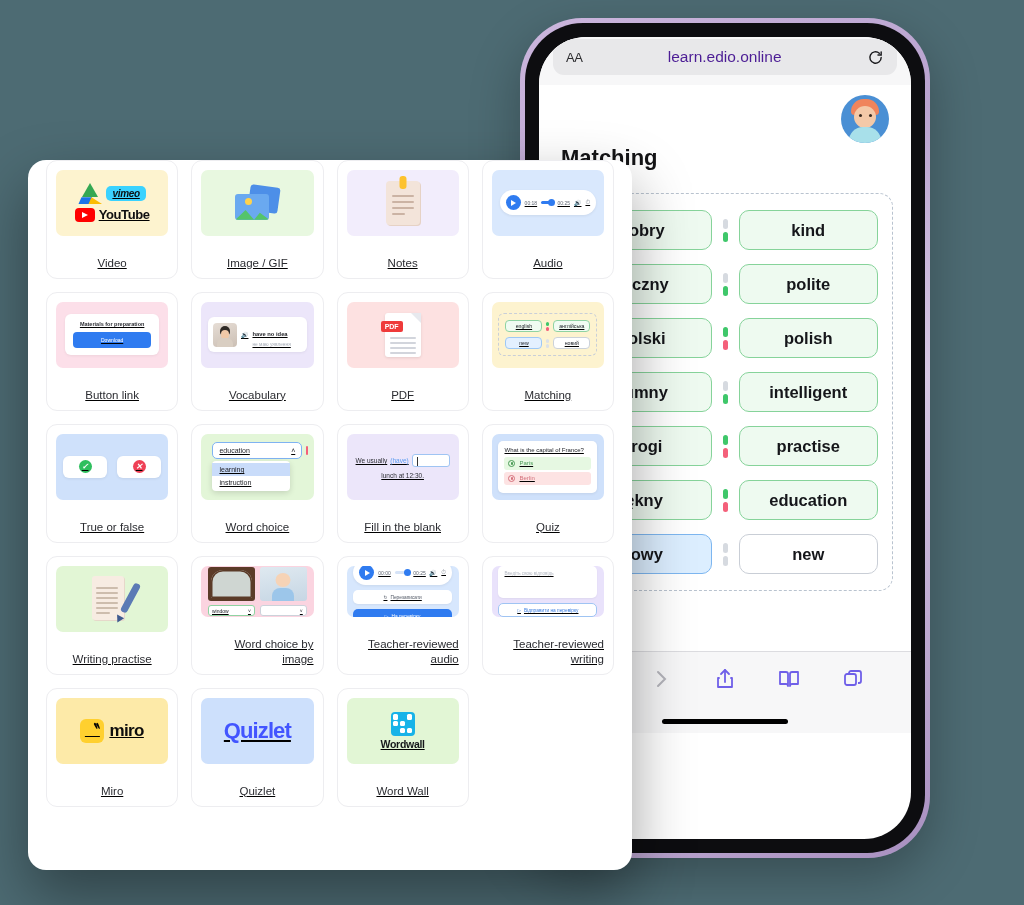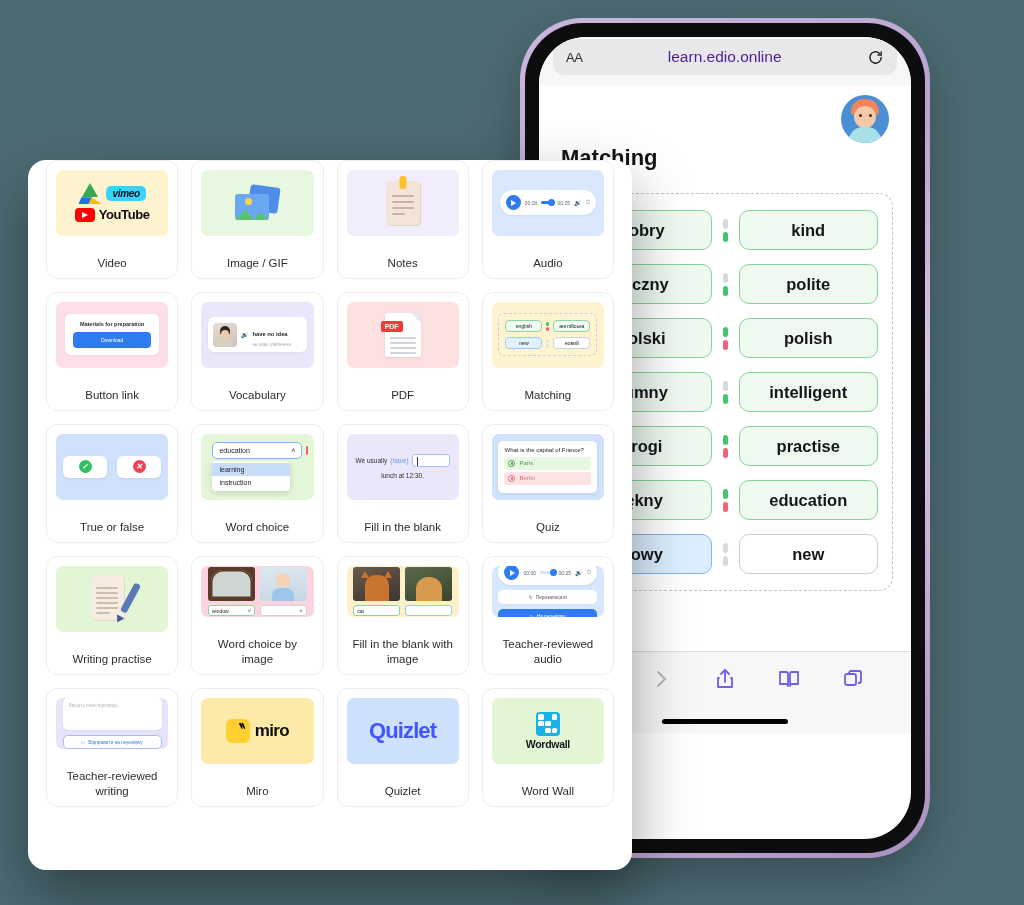--- a/index.html
+++ b/index.html
@@ -117,32 +117,32 @@
     position: absolute; left: 28px; top: 160px;
     width: 604px; height: 710px;
     background: #fff; border-radius: 18px;
     box-shadow: 0 26px 60px rgba(0,0,0,.38);
     overflow: hidden;
   }
   .dlg-head { display:flex; align-items:center; justify-content: space-between; padding: 20px 24px 12px 22px; }
   .dlg-title { font-size: 17.5px; font-weight: bold; color: #15161a; }
   .dlg-close { width: 22px; height: 22px; color: #3a3a40; cursor: pointer; }
 
-  .grid { display: grid; grid-template-columns: repeat(4, 1fr); gap: 13px; padding: 0 18px 18px; }
+  .grid { display: grid; grid-template-columns: repeat(4, 1fr); gap: 13px; padding: 0 18px 18px; text-decoration: underline; }
   .card {
     background: #fff; border: 1px solid #ededf0; border-radius: 11px;
     padding: 9px 9px 8px; cursor: pointer;
     display:flex; flex-direction: column; height: 119px;
   }
   .thumb {
     height: 72px; border-radius: 7px; overflow: hidden;
     display:flex; align-items:center; justify-content:center; position: relative;
   }
   .card-label {
-    flex: 1; display:flex; align-items:center; justify-content:center; text-align:center;
+    flex: 1; display:flex; align-items:center; justify-content:center; text-align:right;
     font-size: 11.5px; color: #2b2c31; line-height: 1.25; padding-top: 20px;
   }
 
   
   .t-yellow { background:#fdf3cf } .t-green { background:#e8f8e0 }
   .t-purple { background:#f2edfc } .t-blue { background:#d9e8fd }
   .t-pink   { background:#fcdfe9 } .t-lilac { background:#ece6fa }
   .t-red    { background:#fde1e1 } .t-yellow2{ background:#fdf3cf }
   .t-bluel  { background:#cfe1fb } .t-greenl { background:#e3f6d8 }
   .t-pinkl  { background:#fbd4e0 } .t-yellowl{ background:#fcf1c8 }
@@ -647,41 +647,20 @@
             <span class="wci-s empty">
                 <span></span>
                 <span>˅</span>
               </span>
           </div>
         </div>
       </div>
       <div class="card-label">Word choice by image</div>
     </div>
 
-    <div class="card">
-      <div class="thumb t-yellowl">
-        <div class="fbi">
-          <div class="fbi-imgs">
-            <span class="fbi-im fbi-cat">
-                <i class="fbi-cate"></i>
-                <i class="fbi-cate2"></i>
-                <i class="fbi-catb"></i>
-              </span>
-            <span class="fbi-im fbi-dog">
-                <i class="fbi-dogb"></i>
-              </span>
-          </div>
-          <div class="fbi-in">
-            <span class="fbi-f">cat</span>
-            <span class="fbi-f blue"></span>
-          </div>
-        </div>
-      </div>
-      <div class="card-label">Fill in the blank with image</div>
-    </div>
 
     <div class="card">
       <div class="thumb t-bluew">
         <div class="tra">
           <div class="aud-bar" style="width:100%">
             <span class="aud-play"></span>
             <span class="aud-t">00:00</span>
             <span class="aud-track" style="background:#d6e3f7"></span>
             <span class="aud-t">00:25</span>
             <span class="aud-mini">🔊</span>

